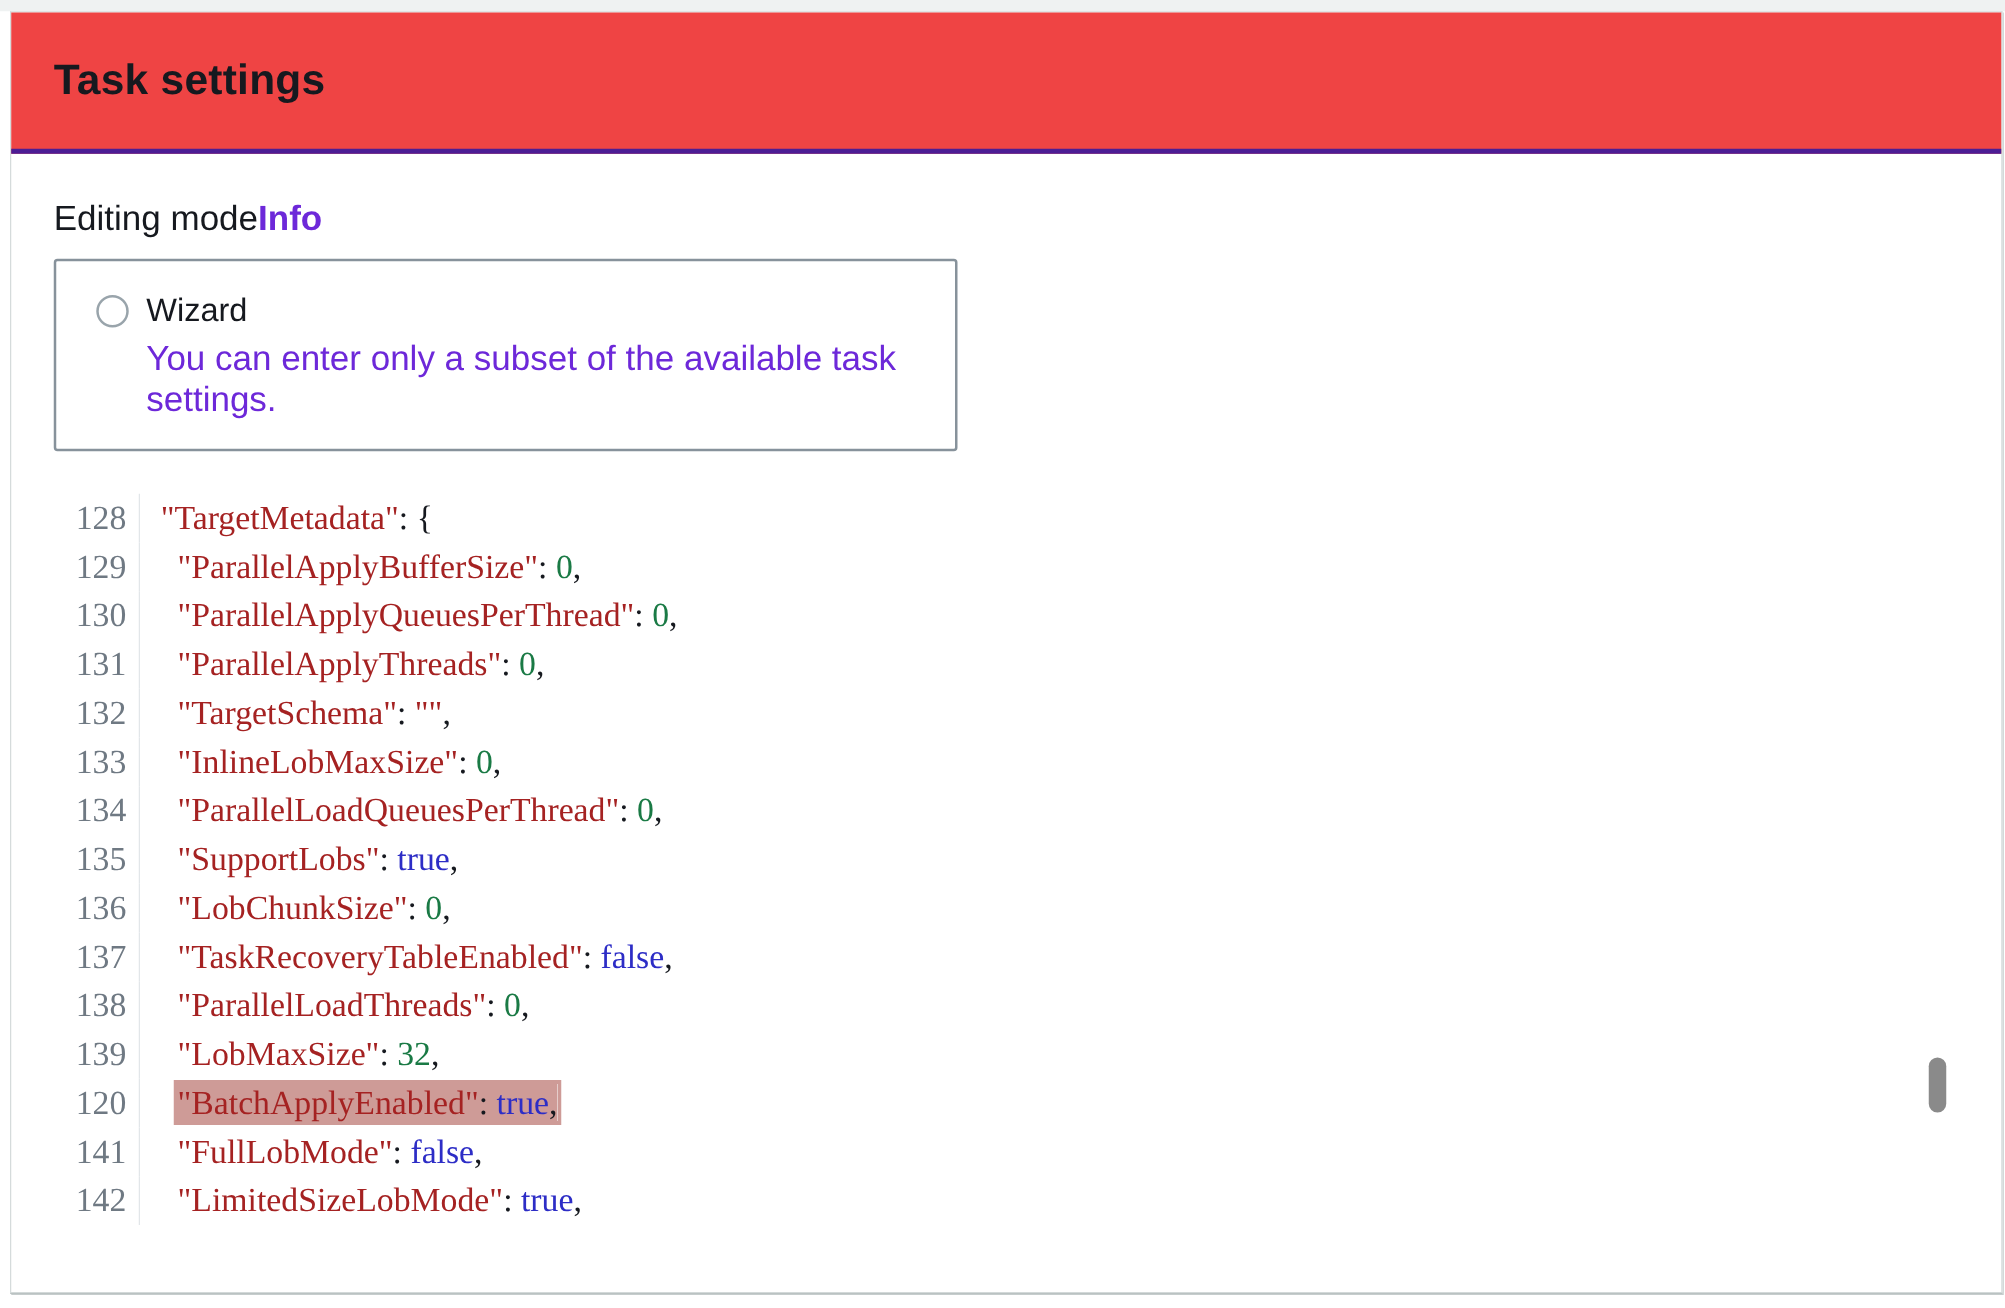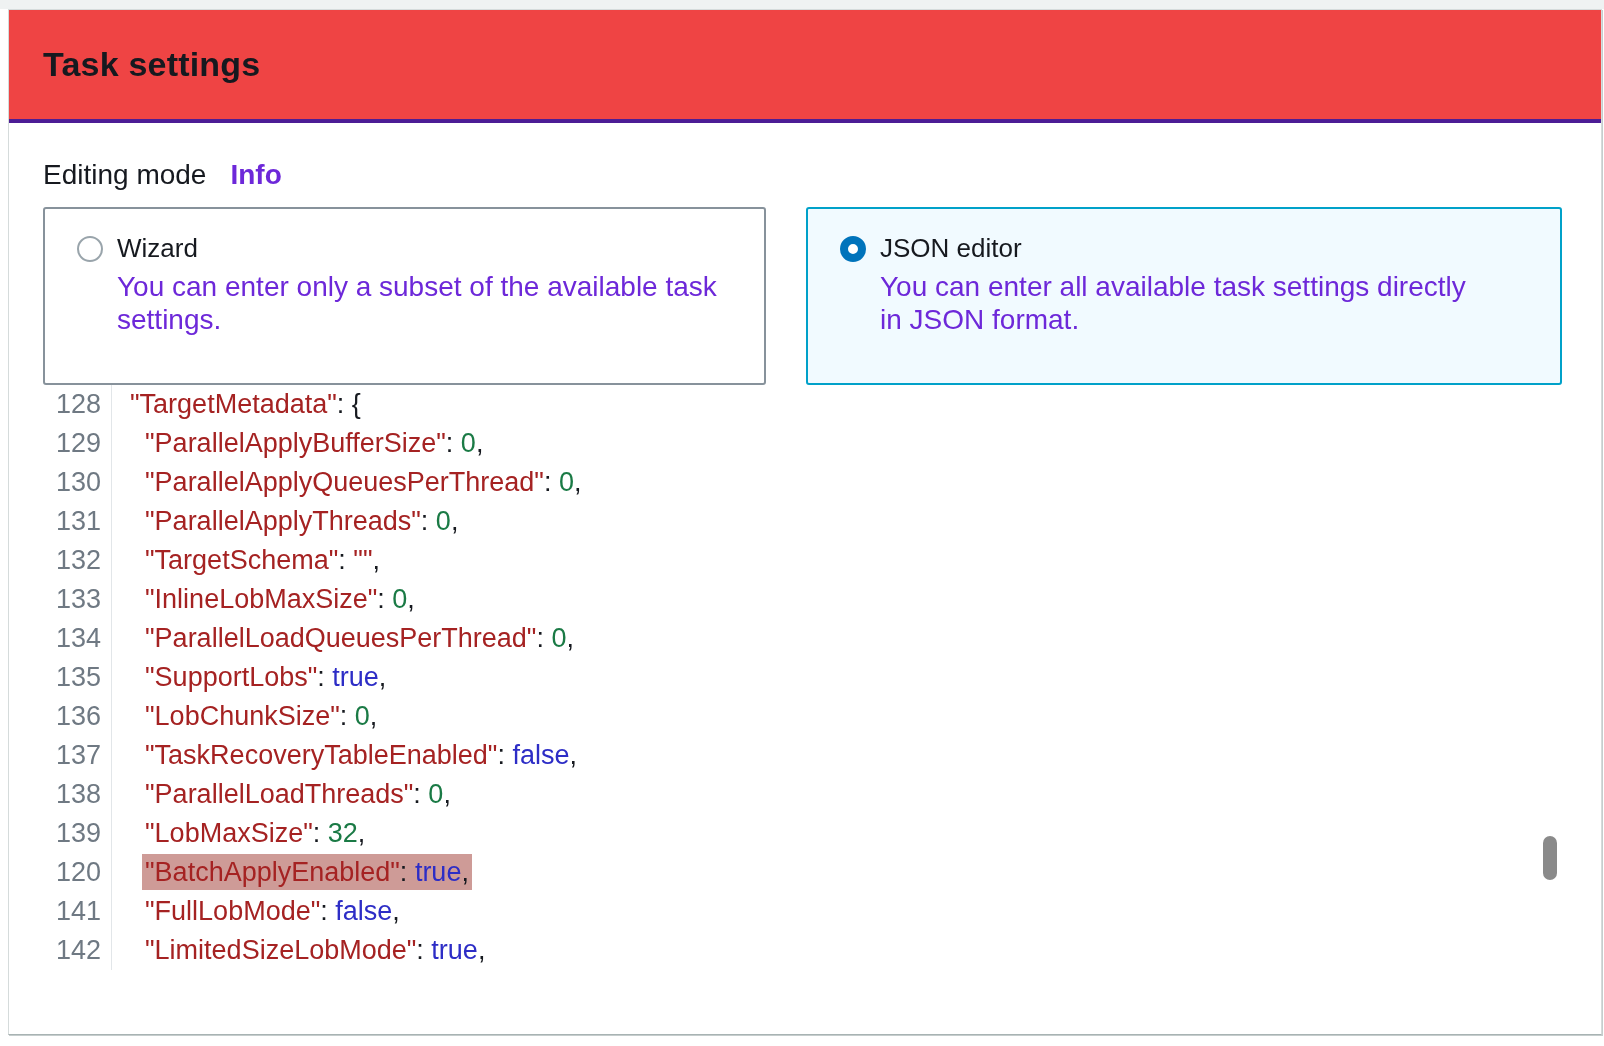--- a/index.html
+++ b/index.html
@@ -9,39 +9,39 @@
   .top-strip { height:9px; background:#eff2f2; width:100%; }
 
   .panel { margin:0 2px 0 8px; height:1026px; background:#ffffff;
     border:1px solid #d5dbdb; border-bottom-color:#a8b3b3;
     box-shadow:1px 1px 0 #c6cdcd; }
 
   .panel-header { height:113px; background:#ef4444; border-bottom:4px solid #4c1d95;
     display:flex; align-items:center; padding:0 34px; }
   .panel-title { font-size:34px; font-weight:700; letter-spacing:0.2px; }
 
-  .editing-row { margin:36px 34px 0 34px; display:flex; align-items:flex-start; gap:24px; }
+  .editing-row { margin:36px 34px 0 34px; display:flex; align-items:flex-start; }
   .editing-label { font-size:28px; color:#16191f; }
   .info-link { font-size:28px; font-weight:700; color:#6d28d9; text-decoration:none; cursor:pointer; }
 
   .tiles { margin:16px 39px 0 34px; display:flex; gap:40px; }
-  .tile { height:178px; background:#ffffff; border:2px solid #87929b; border-radius:3px;
+  .tile { height:154px; background:#ffffff; border:2px solid #87929b; border-radius:3px;
     padding:24px 28px 0 32px; cursor:pointer; }
   .tile-wizard { width:723px; }
   .tile-json { flex:1; }
   .tile.selected { background:#f1faff; border:2px solid #00a1c9; }
 
   .radio-row { display:flex; align-items:center; gap:14px; }
   .radio { width:26px; height:26px; border-radius:50%; background:#ffffff;
     border:2px solid #99a4ab; flex:0 0 auto; }
   .tile.selected .radio { border:8px solid #0073bb; }
   .tile-label { font-size:26px; color:#16191f; }
   .tile-desc { margin:6px 0 0 40px; font-size:28px; line-height:33px; color:#6d28d9; max-width:600px; }
 
-  .editor { position:relative; font-family:Liberation Sans, sans-serif;
+  .editor { margin-top:34px; position:relative; font-family:Liberation Serif, serif;
     font-size:27px; }
   .crow { display:flex; height:39px; line-height:39px; }
   .gut { width:103px; flex:0 0 auto; text-align:right; padding-right:10px;
     color:#6f7983; border-right:1px solid #e2e6e9; }
   .code { padding-left:3px; white-space:pre; }
   .t-key { color:#a52222; }
   .t-str { color:#a52222; }
   .t-num { color:#1a7a45; }
   .t-bool { color:#2d2dc6; }
   .t-punc { color:#16191f; }
@@ -69,27 +69,20 @@
   <div class="tiles">
 
     <div class="tile tile-wizard">
       <div class="radio-row">
         <span class="radio"></span>
         <span class="tile-label">Wizard</span>
       </div>
       <div class="tile-desc">You can enter only a subset of the available task settings.</div>
     </div>
 
-    <div class="tile tile-json selected">
-      <div class="radio-row">
-        <span class="radio"></span>
-        <span class="tile-label">JSON editor</span>
-      </div>
-      <div class="tile-desc">You can enter all available task settings directly in JSON format.</div>
-    </div>
 
   </div>
 
   <div class="editor">
     <div>
         <div class="crow">
           <div class="gut">128</div>
           <div class="code"><span>  </span><span class="t-key">"TargetMetadata"</span><span class="t-punc">: {</span></div>
         </div>
         <div class="crow">

